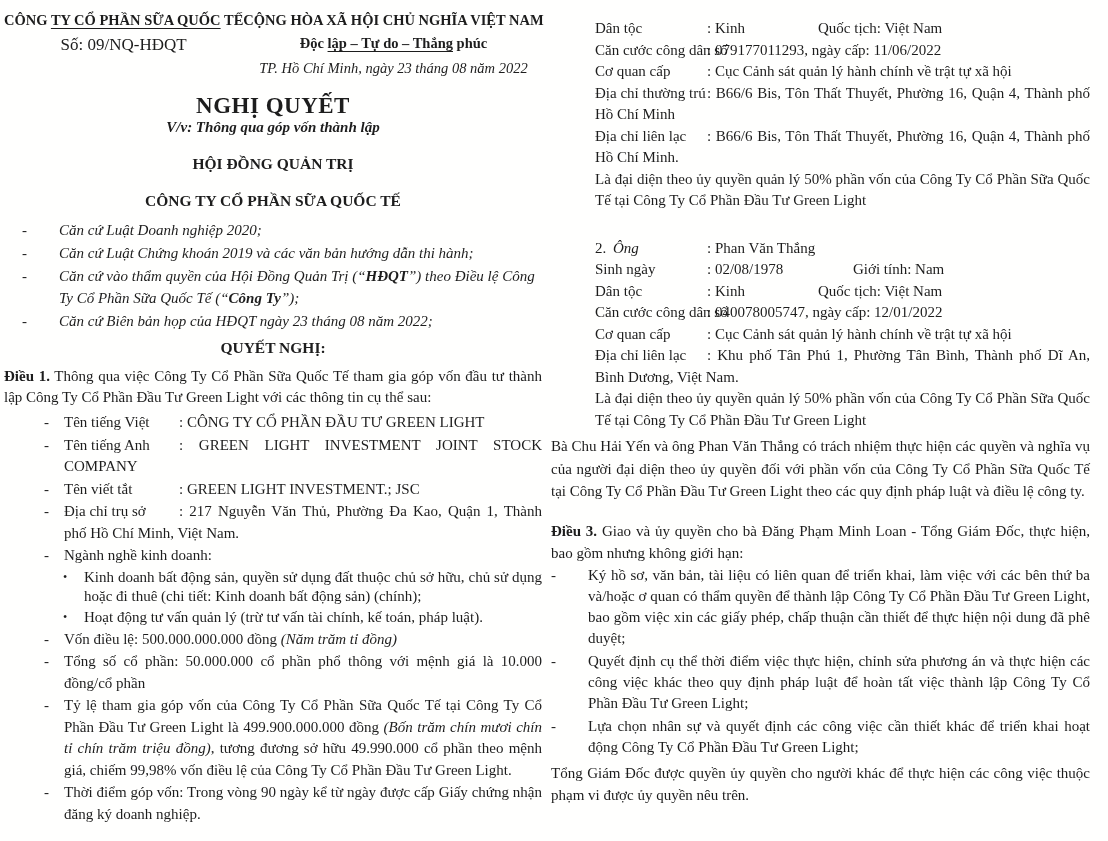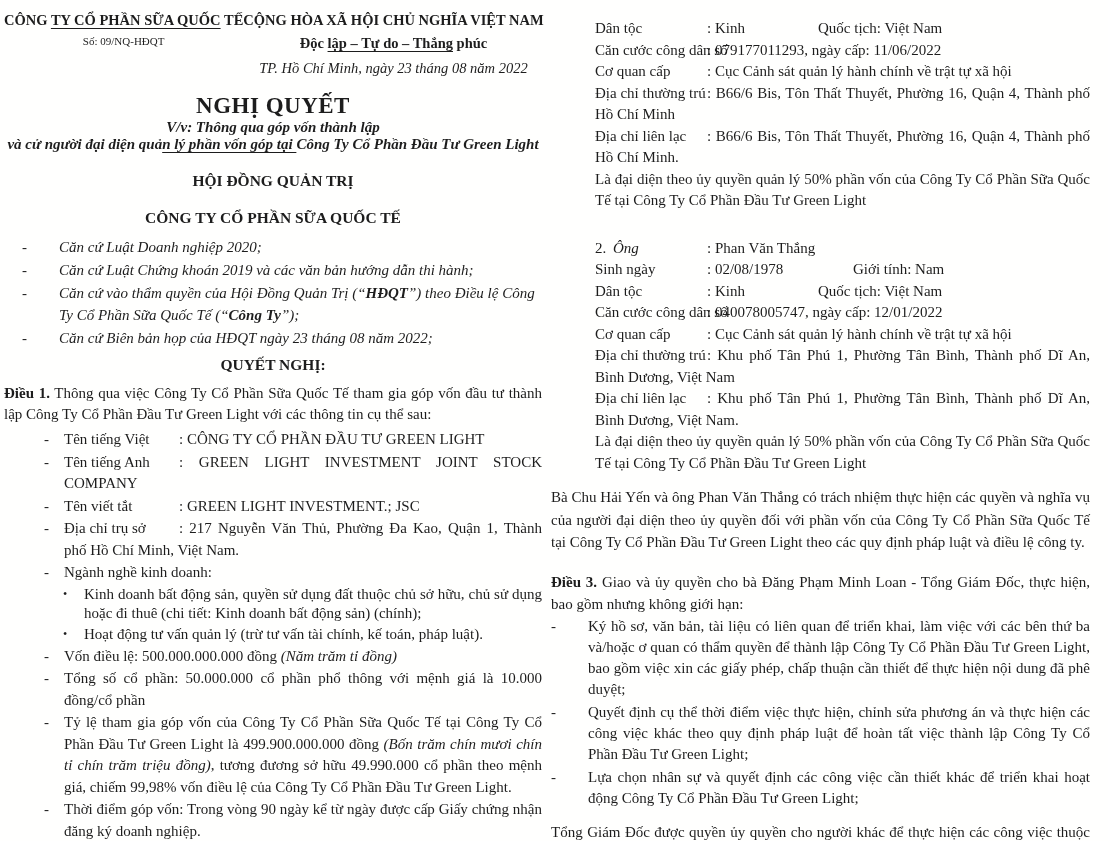--- a/index.html
+++ b/index.html
@@ -15,21 +15,21 @@
   .cols{display:flex;}
   .col-left{width:548px;box-sizing:border-box;padding:12px 6px 0 4px;}
   .col-right{width:560px;box-sizing:border-box;padding:18px 18px 0 3px;}
 
   
   .hdr{display:flex;}
   .hdr-org{width:258px;text-align:center;}
   .hdr-state{flex:1;text-align:center;}
   .org-name{font-weight:bold;font-size:14.5px;white-space:nowrap;}
   .u{text-decoration:underline;text-underline-offset:3px;}
-  .doc-no{margin-top:6px;font-size:11px;}
+  .doc-no{margin-top:6px;font-size:17px;}
   .republic{font-weight:bold;font-size:14.5px;white-space:nowrap;}
   .motto{font-weight:bold;font-size:14.5px;margin-top:6px;}
   .place-date{font-style:italic;margin-top:8px;font-size:14.5px;white-space:nowrap;}
 
   .doc-title{text-align:center;font-weight:bold;font-size:23px;margin-top:16px;letter-spacing:.5px;}
   .subject{text-align:center;font-weight:bold;font-style:italic;font-size:15px;}
   .board-title,.company-title{text-align:center;font-weight:bold;font-size:15.5px;margin-top:19px;}
 
   .recitals{margin-top:9px;}
   .recital{display:flex;margin-left:18px;line-height:22px;margin-bottom:1px;}
@@ -55,21 +55,21 @@
   .num{display:inline-block;width:18px;}
 
   
   .prow{margin-left:44px;line-height:21.5px;text-align:justify;}
   .plbl{display:inline-block;width:112px;white-space:nowrap;}
   .plbl2{display:inline-block;width:94px;white-space:nowrap;font-style:italic;}
   .pshort-a{display:inline-block;width:111px;}
   .pshort-b{display:inline-block;width:146px;}
   .pnote{margin-left:44px;line-height:21.5px;text-align:justify;}
   .gap28{height:26px;}
-  .rpara{line-height:22.5px;text-align:justify;margin-top:12px;}
+  .rpara{line-height:22.5px;text-align:justify;margin-top:4px;}
   .art3{margin-top:17px;}
   .a3item{display:flex;line-height:21px;margin-bottom:2px;}
   .a3item .dash{width:37px;flex-shrink:0;}
   .a3item .a3txt{flex:1;text-align:justify;}
 </style>
 </head>
 <body>
 
 <div class="page">
   <div class="cols">
@@ -83,21 +83,20 @@
         </div>
         <div class="hdr-state">
           <div class="republic">CỘNG HÒA XÃ HỘI CHỦ NGHĨA VIỆT NAM</div>
           <div class="motto"><span>Độc </span><span class="u">lập – Tự do – Thắng</span><span> phúc</span></div>
           <div class="place-date">TP. Hồ Chí Minh, ngày 23 tháng 08 năm 2022</div>
         </div>
       </div>
 
       <div class="doc-title">NGHỊ QUYẾT</div>
       <div class="subject">V/v: Thông qua góp vốn thành lập</div>
-      <div class="subject"><span>và cử người đại diện quả</span><span class="u">n lý phần vốn góp tại </span><span>Công Ty Cổ Phần Đầu Tư Green Light</span></div>
       <div class="board-title">HỘI ĐỒNG QUẢN TRỊ</div>
       <div class="company-title">CÔNG TY CỔ PHẦN SỮA QUỐC TẾ</div>
 
       <div class="recitals">
         <div class="recital">
           <span class="dash">-</span>
           <span class="rtxt">Căn cứ Luật Doanh nghiệp 2020;</span>
         </div>
         <div class="recital">
           <span class="dash">-</span>
@@ -175,21 +174,20 @@
       <div class="prow"><span class="plbl">Địa chỉ liên lạc</span><span>: B66/6 Bis, Tôn Thất Thuyết, Phường 16, Quận 4, Thành phố Hồ Chí Minh.</span></div>
       <div class="pnote">Là đại diện theo ủy quyền quản lý 50% phần vốn của Công Ty Cổ Phần Sữa Quốc Tế tại Công Ty Cổ Phần Đầu Tư Green Light</div>
 
       <div class="gap28"></div>
 
       <div class="prow"><span class="num">2.</span><span class="plbl2">Ông</span><span>: Phan Văn Thắng</span></div>
       <div class="prow"><span class="plbl">Sinh ngày</span><span class="pshort-b">: 02/08/1978</span><span>Giới tính: Nam</span></div>
       <div class="prow"><span class="plbl">Dân tộc</span><span class="pshort-a">: Kinh</span><span>Quốc tịch: Việt Nam</span></div>
       <div class="prow"><span class="plbl">Căn cước công dân số</span><span>: 040078005747, ngày cấp: 12/01/2022</span></div>
       <div class="prow"><span class="plbl">Cơ quan cấp</span><span>: Cục Cảnh sát quản lý hành chính về trật tự xã hội</span></div>
-      <div class="prow"><span class="plbl">Địa chỉ thường trú</span><span>: Khu phố Tân Phú 1, Phường Tân Bình, Thành phố Dĩ An, Bình Dương, Việt Nam</span></div>
       <div class="prow"><span class="plbl">Địa chỉ liên lạc</span><span>: Khu phố Tân Phú 1, Phường Tân Bình, Thành phố Dĩ An, Bình Dương, Việt Nam.</span></div>
       <div class="pnote">Là đại diện theo ủy quyền quản lý 50% phần vốn của Công Ty Cổ Phần Sữa Quốc Tế tại Công Ty Cổ Phần Đầu Tư Green Light</div>
 
       <div class="rpara">Bà Chu Hải Yến và ông Phan Văn Thắng có trách nhiệm thực hiện các quyền và nghĩa vụ của người đại diện theo ủy quyền đối với phần vốn của Công Ty Cổ Phần Sữa Quốc Tế tại Công Ty Cổ Phần Đầu Tư Green Light theo các quy định pháp luật và điều lệ công ty.</div>
 
       <div class="rpara art3"><span class="art-lbl">Điều 3.</span><span> Giao và ủy quyền cho bà Đăng Phạm Minh Loan - Tổng Giám Đốc, thực hiện, bao gồm nhưng không giới hạn:</span></div>
 
       <div class="a3item">
         <span class="dash">-</span>
         <div class="a3txt">Ký hồ sơ, văn bản, tài liệu có liên quan để triển khai, làm việc với các bên thứ ba và/hoặc ơ quan có thẩm quyền để thành lập Công Ty Cổ Phần Đầu Tư Green Light, bao gồm việc xin các giấy phép, chấp thuận cần thiết để thực hiện nội dung đã phê duyệt;</div>

